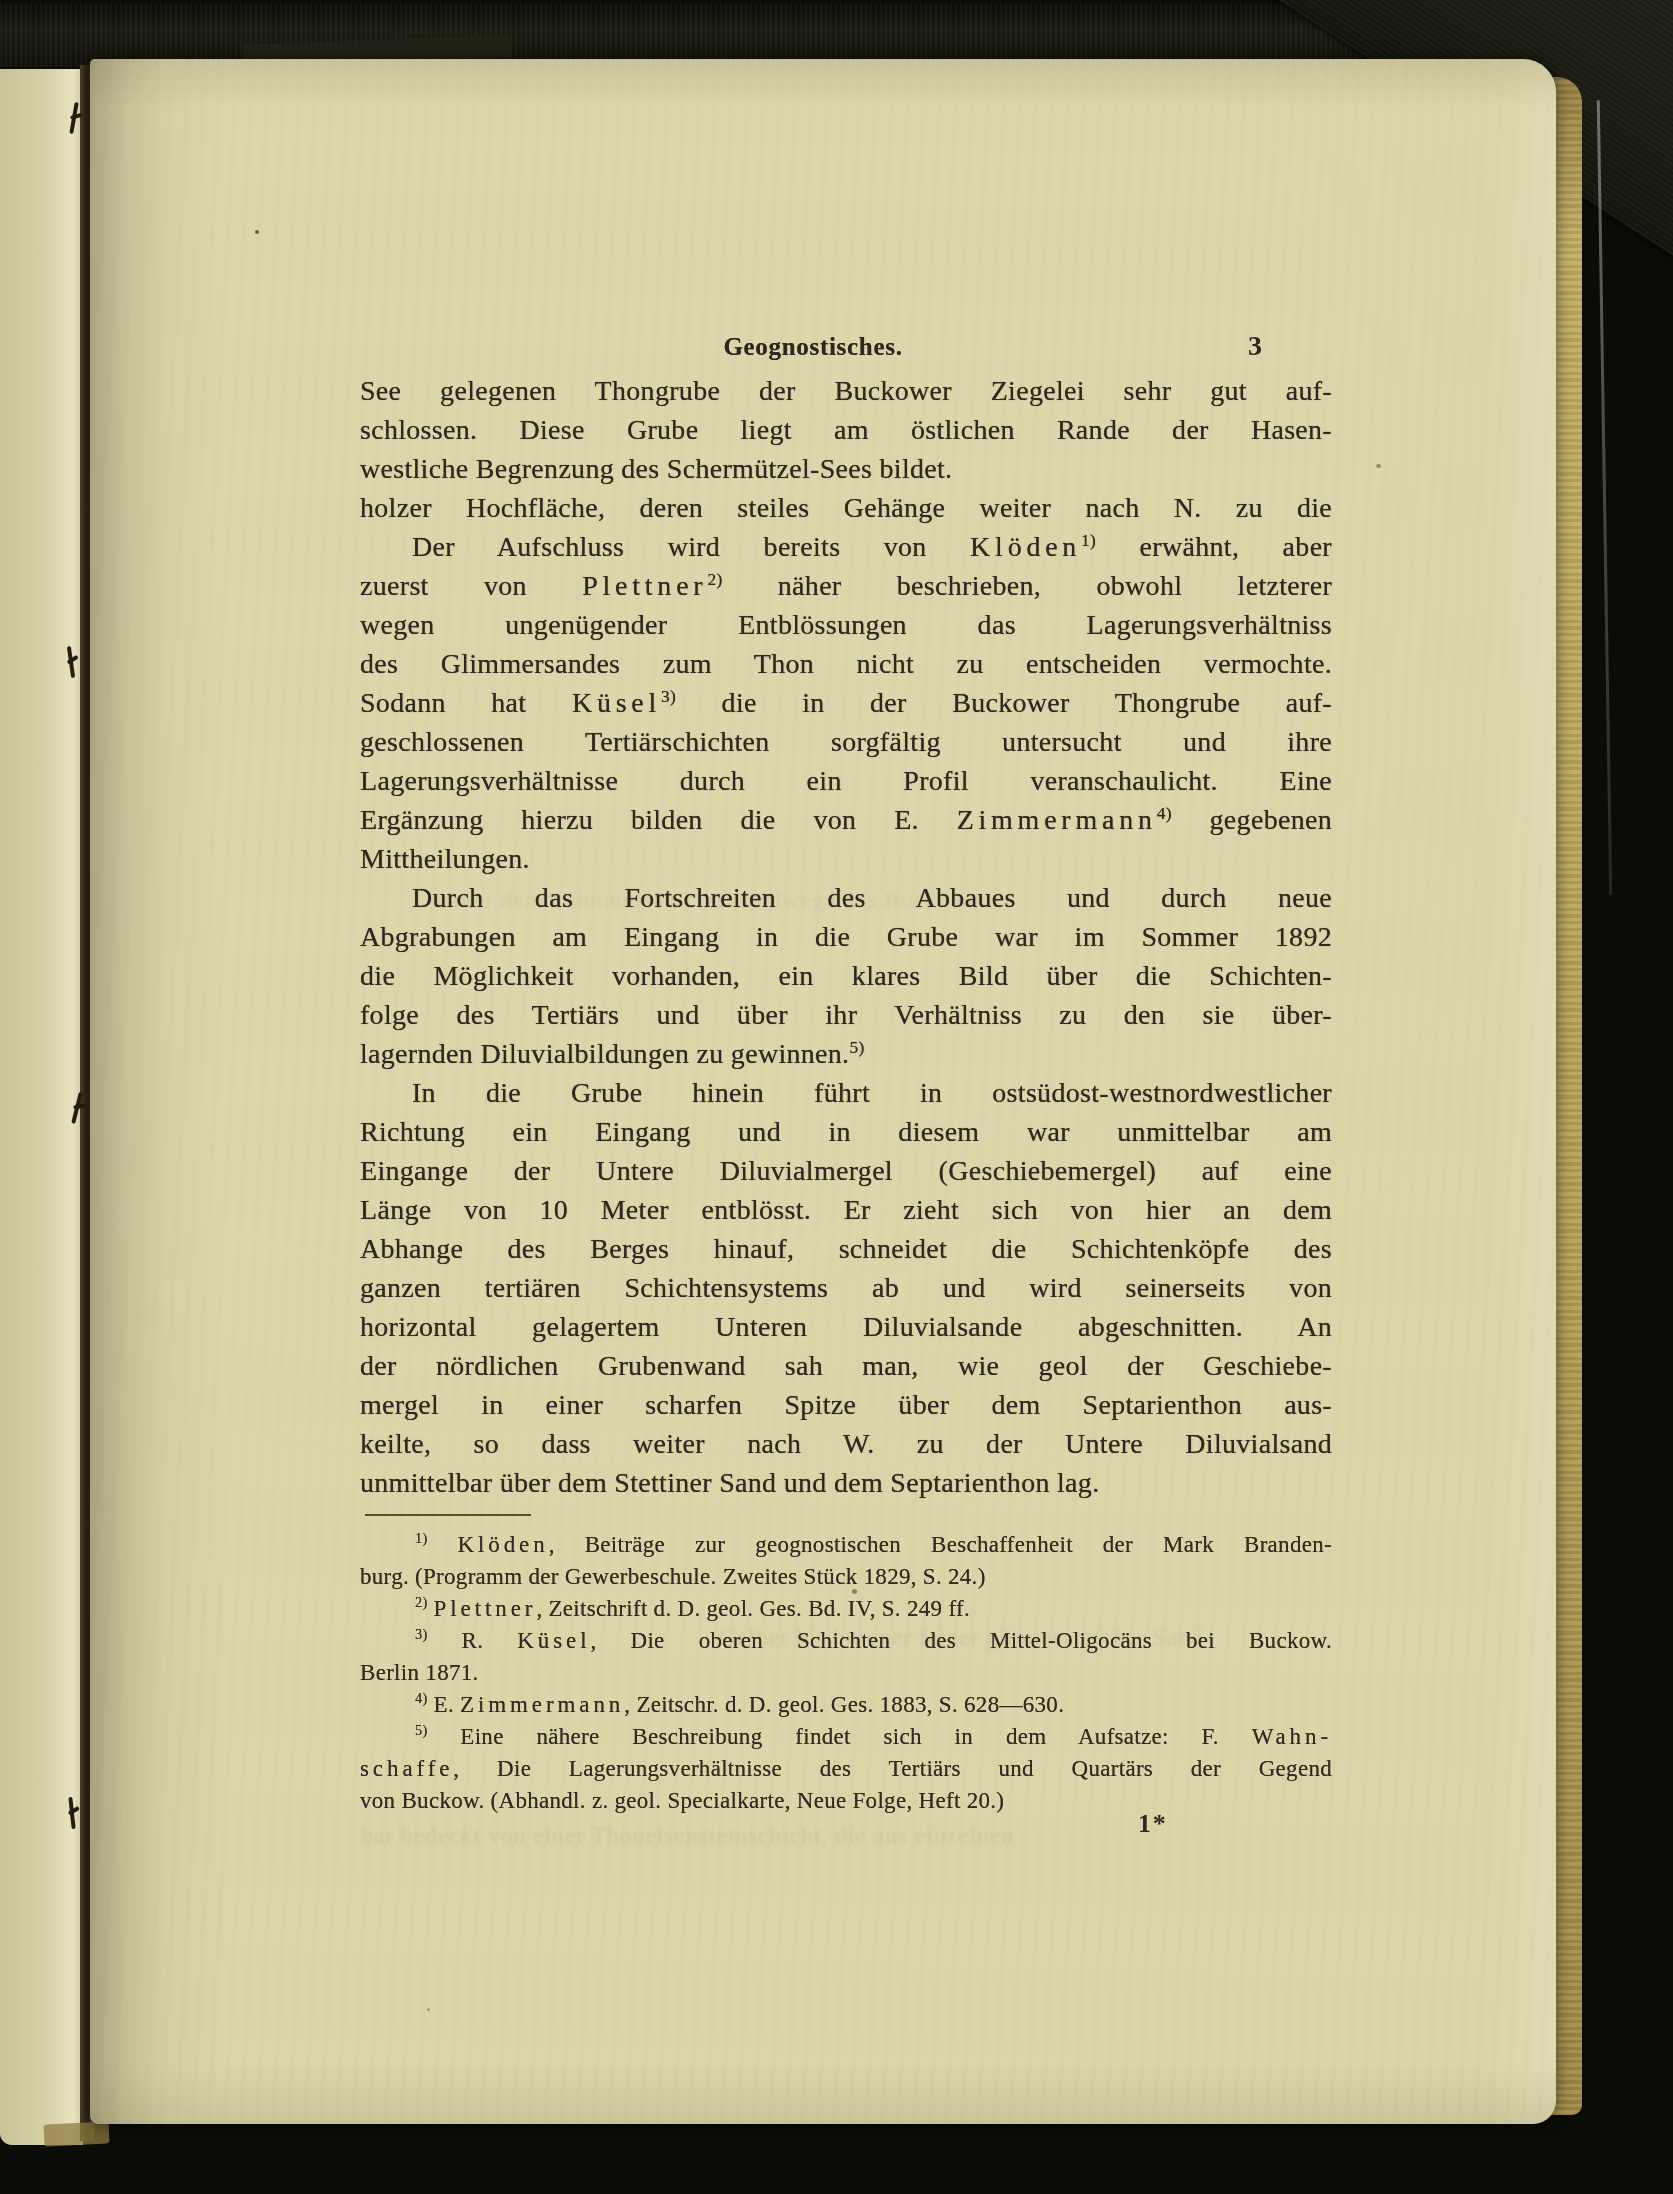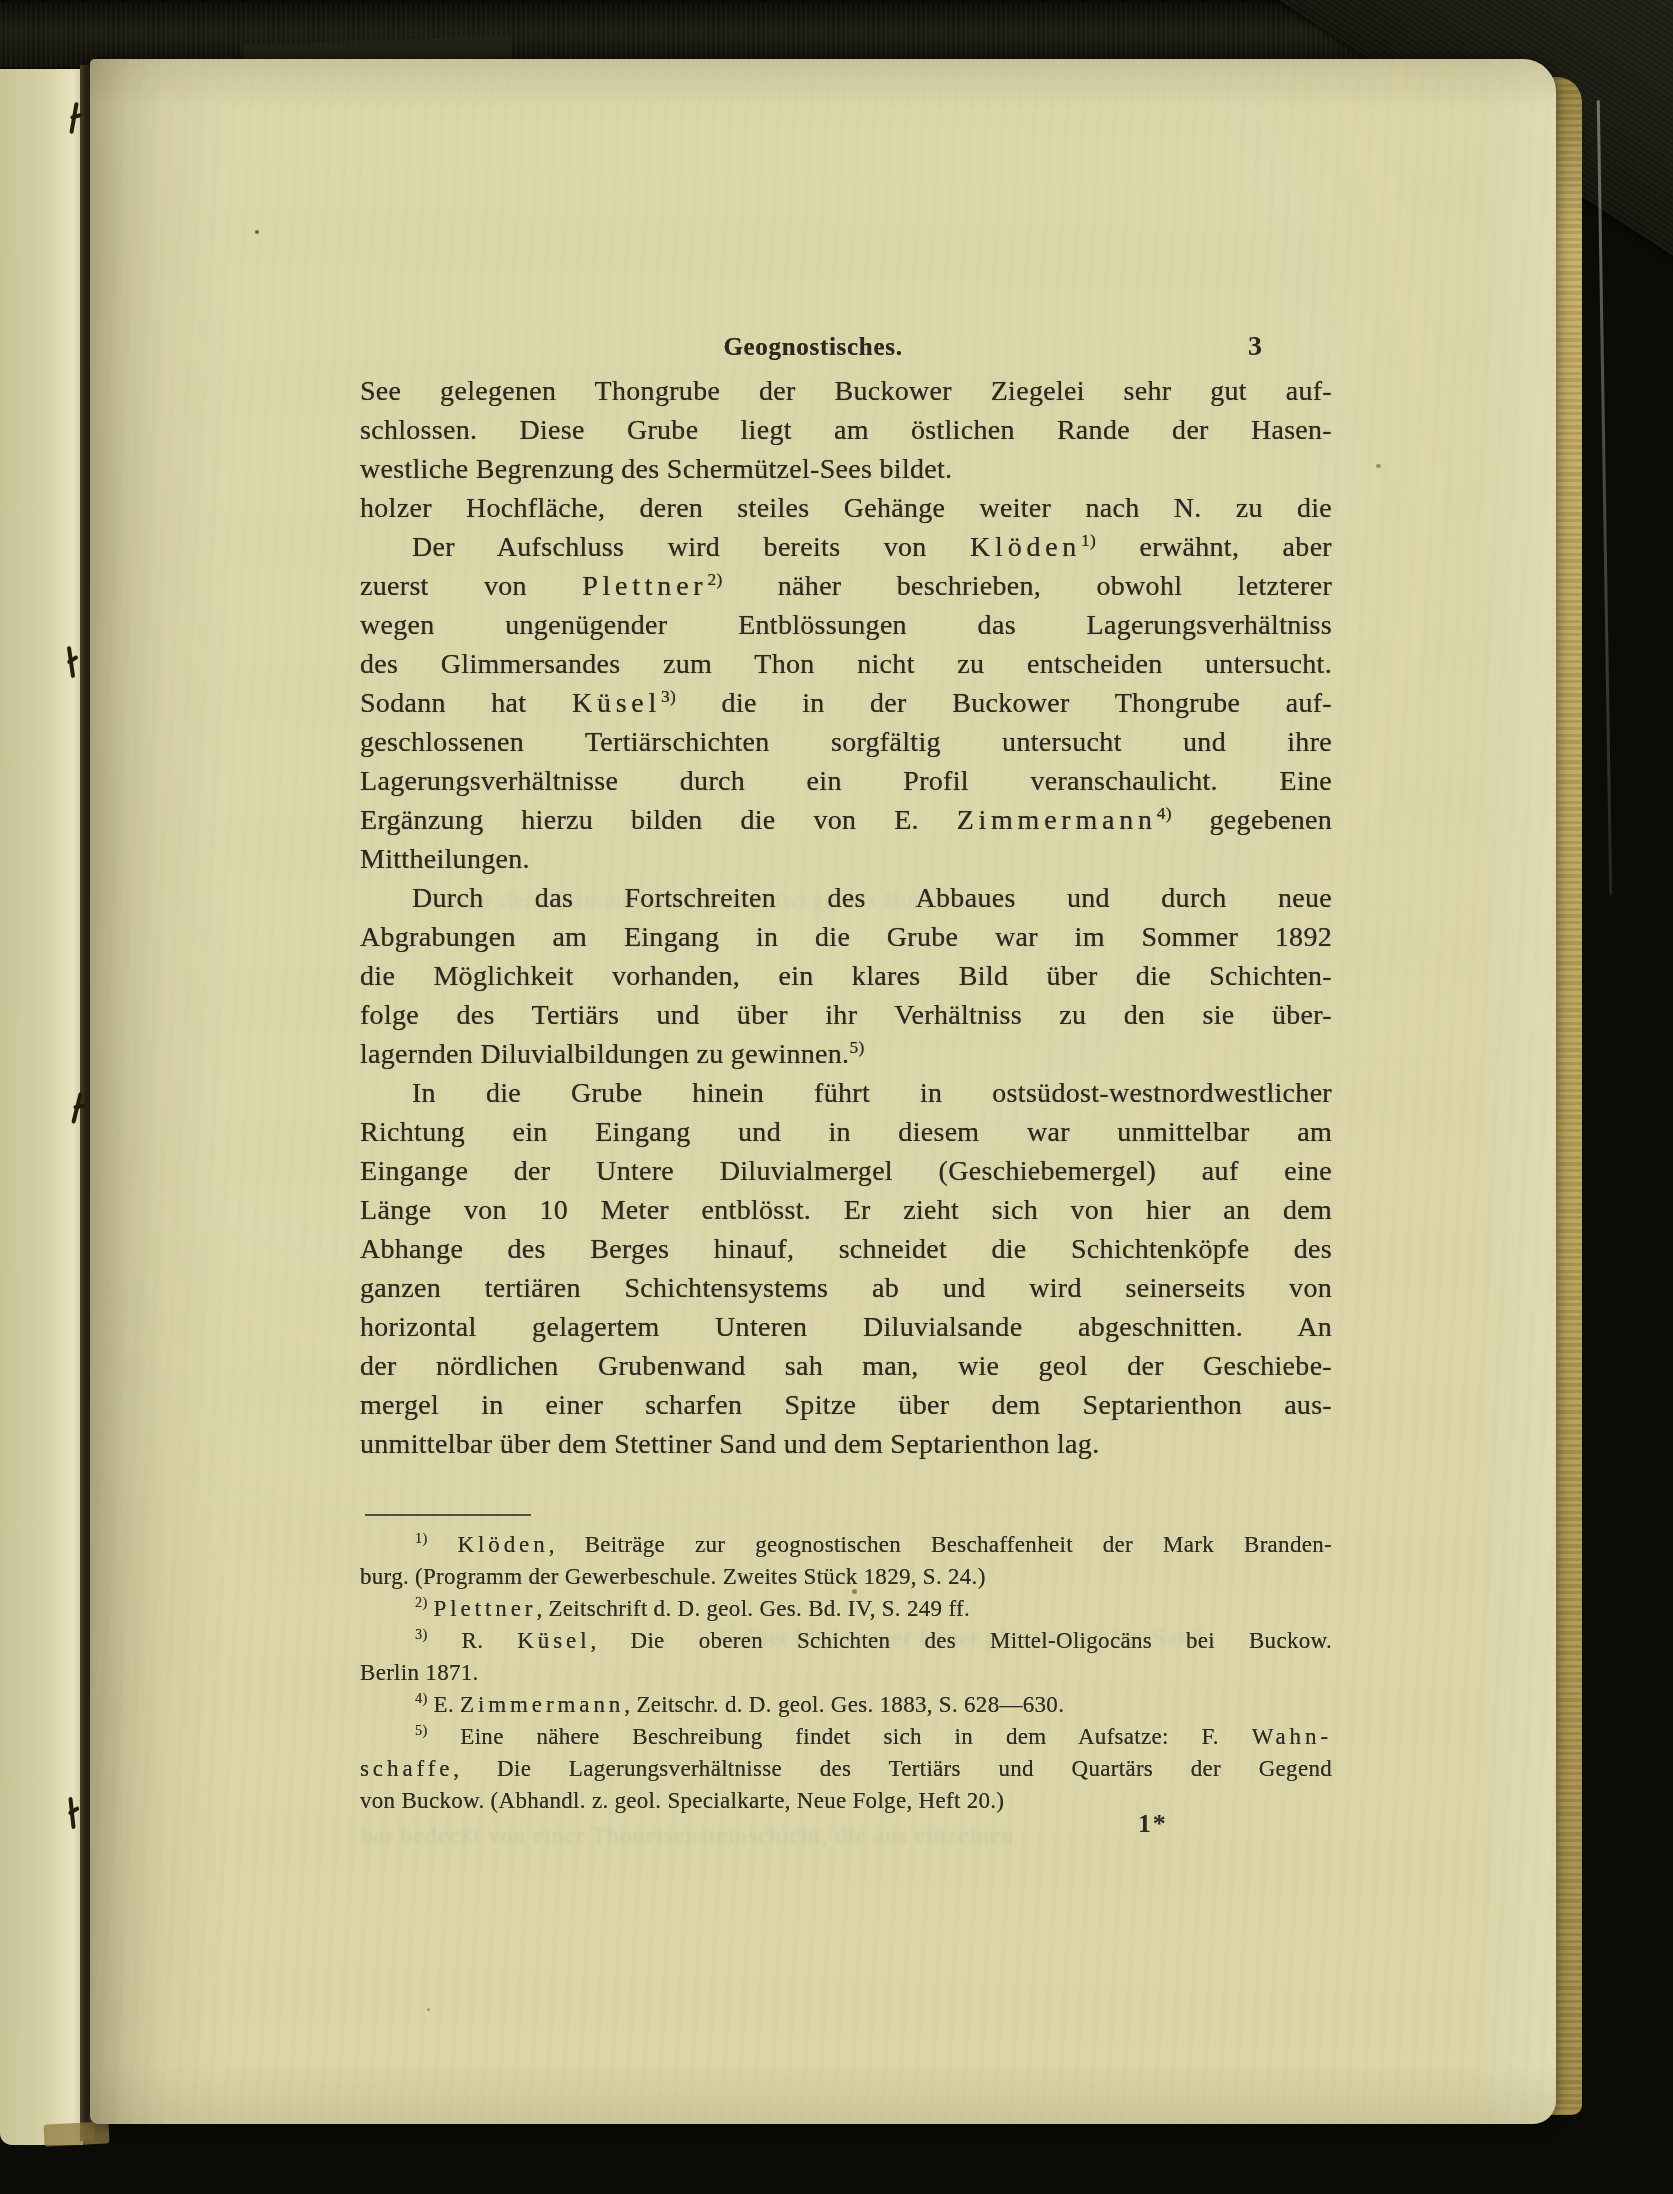--- a/index.html
+++ b/index.html
@@ -131,40 +131,41 @@
   </div>
 
   <div id="body" class="ink">
       <div class="line">See gelegenen Thongrube der Buckower Ziegelei sehr gut auf-</div>
       <div class="line">schlossen.  Diese Grube liegt am östlichen Rande der Hasen-</div>
       <div class="line last">westliche Begrenzung des Schermützel-Sees bildet.</div>
       <div class="line">holzer Hochfläche, deren steiles Gehänge weiter nach N. zu die</div>
       <div class="line indent">Der Aufschluss wird bereits von <span class="sperr">Klöden</span><sup>1)</sup> erwähnt, aber</div>
       <div class="line">zuerst von <span class="sperr">Plettner</span><sup>2)</sup> näher beschrieben, obwohl letzterer</div>
       <div class="line">wegen ungenügender Entblössungen das Lagerungsverhältniss</div>
-      <div class="line">des Glimmersandes zum Thon nicht zu entscheiden untersucht.</div>
+      <div class="line">des Glimmersandes zum Thon nicht zu entscheiden vermochte.</div>
       <div class="line">Sodann hat <span class="sperr">Küsel</span><sup>3)</sup> die in der Buckower Thongrube auf-</div>
       <div class="line">geschlossenen Tertiärschichten sorgfältig untersucht und ihre</div>
       <div class="line">Lagerungsverhältnisse durch ein Profil veranschaulicht.  Eine</div>
       <div class="line">Ergänzung hierzu bilden die von E. <span class="sperr">Zimmermann</span><sup>4)</sup> gegebenen</div>
       <div class="line last">Mittheilungen.</div>
       <div class="line indent">Durch das Fortschreiten des Abbaues und durch neue</div>
       <div class="line">Abgrabungen am Eingang in die Grube war im Sommer 1892</div>
       <div class="line">die Möglichkeit vorhanden, ein klares Bild über die Schichten-</div>
       <div class="line">folge des Tertiärs und über ihr Verhältniss zu den sie über-</div>
       <div class="line last">lagernden Diluvialbildungen zu gewinnen.<sup>5)</sup></div>
       <div class="line indent">In die Grube hinein führt in ostsüdost-westnordwestlicher</div>
       <div class="line">Richtung ein Eingang und in diesem war unmittelbar am</div>
       <div class="line">Eingange der Untere Diluvialmergel (Geschiebemergel) auf eine</div>
       <div class="line">Länge von 10 Meter entblösst.  Er zieht sich von hier an dem</div>
       <div class="line">Abhange des Berges hinauf, schneidet die Schichtenköpfe des</div>
       <div class="line">ganzen tertiären Schichtensystems ab und wird seinerseits von</div>
       <div class="line">horizontal gelagertem Unteren Diluvialsande abgeschnitten.  An</div>
       <div class="line">der nördlichen Grubenwand sah man, wie geol der Geschiebe-</div>
       <div class="line">mergel in einer scharfen Spitze über dem Septarienthon aus-</div>
+      <div class="line">keilte, so dass weiter nach W. zu der Untere Diluvialsand</div>
       <div class="line last">unmittelbar über dem Stettiner Sand und dem Septarienthon lag.</div>
     </div>
 
   <div id="footrule"></div>
   <div id="footnotes" class="ink">
       <div class="fline indent"><sup>1)</sup> <span class="sperr">Klöden</span>, Beiträge zur geognostischen Beschaffenheit der Mark Branden-</div>
       <div class="fline last">burg.  (Programm der Gewerbeschule.  Zweites Stück 1829, S. 24.)</div>
       <div class="fline last indent"><sup>2)</sup> <span class="sperr">Plettner</span>, Zeitschrift d. D. geol. Ges. Bd. IV, S. 249 ff.</div>
       <div class="fline indent"><sup>3)</sup> R. <span class="sperr">Küsel</span>, Die oberen Schichten des Mittel-Oligocäns bei Buckow.</div>
       <div class="fline last">Berlin 1871.</div>

